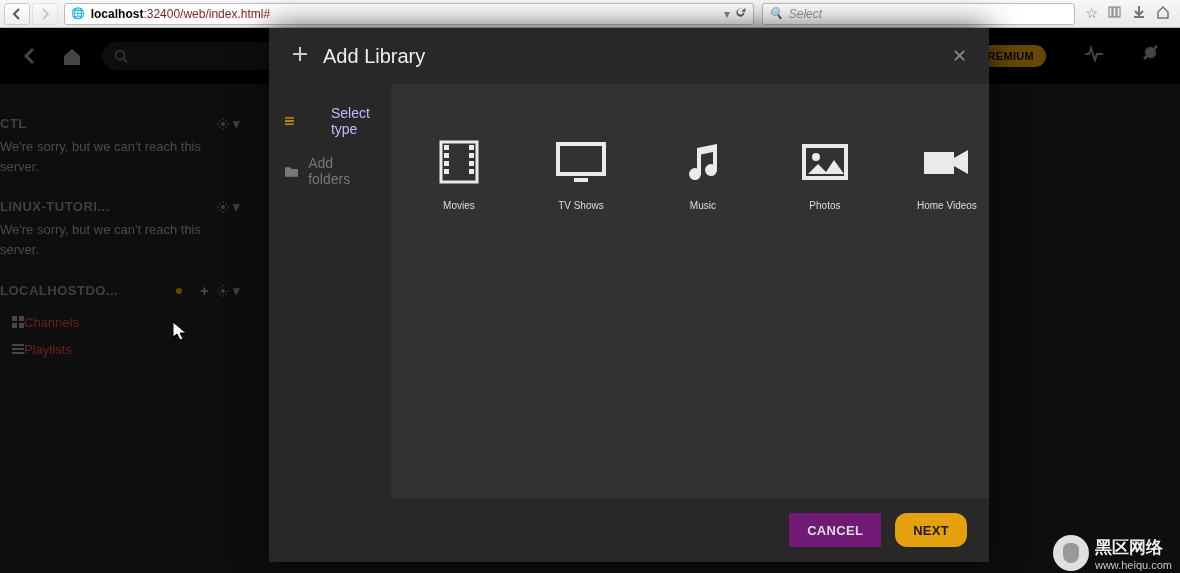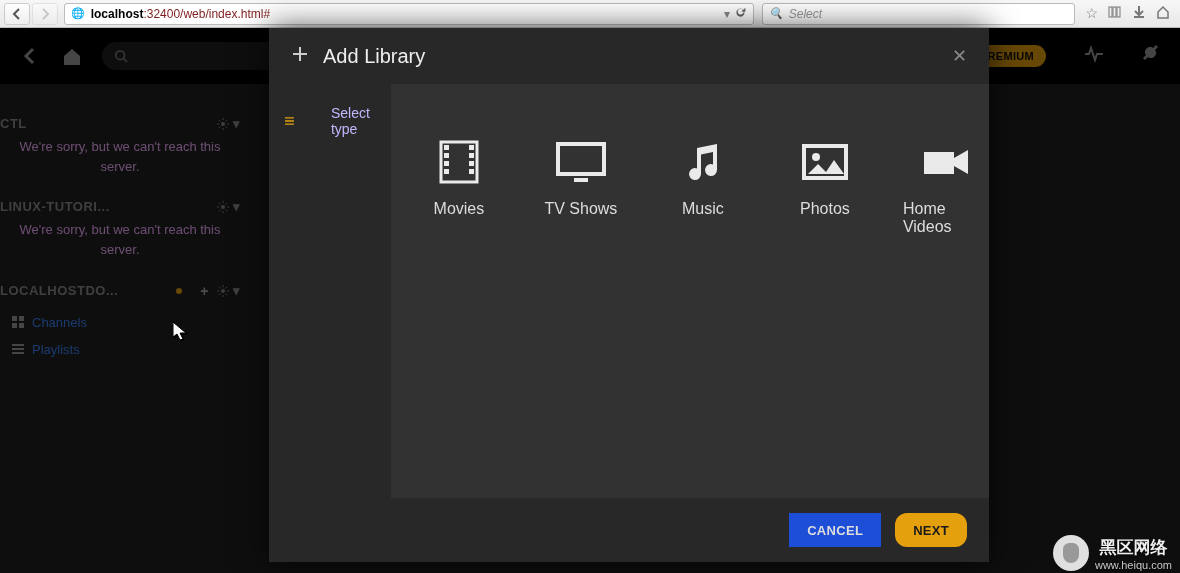--- a/index.html
+++ b/index.html
@@ -23,52 +23,52 @@
 .app-search { height:28px; width:760px; background:#1f1f1f; border-radius:14px; display:flex; align-items:center; padding:0 12px; }
 .app-search svg { color:#777; }
 .premium { margin-left:auto; background:#e5a00d; color:#111; font-size:11px; font-weight:bold; padding:5px 12px; border-radius:12px; letter-spacing:.3px; }
 .act-icon { color:#999; margin-left:20px; }
 
 
 .sidebar { position:absolute; left:0; top:84px; width:240px; bottom:0; padding:14px 0; color:#8c8c8c; font-size:13px;margin-top:18px; }
 .server-title { color:#8c8c8c; font-weight:bold; font-size:13px; letter-spacing:.5px; display:flex; align-items:center; }
 .server-title .grow { flex:1; }
 .server-title svg, .server-title .dot { color:#8c8c8c; }
-.server-err { color:#f0abfc; margin:6px 0 22px 0; line-height:1.55;text-align:center; }
+.server-err { color:#a3a3a3; margin:6px 0 22px 0; line-height:1.55; }
 .dot { width:6px; height:6px; background:#e5a00d; border-radius:50%; margin-right:10px; display:inline-block; }
 .mini-ic { margin-left:8px; display:flex; align-items:center; }
-.sub-item { display:flex; align-items:center; gap:8px; color:#3b82f6; padding:6px 0 6px 12px; }
+.sub-item { display:flex; align-items:center; color:#ef4444; padding:6px 0 6px 12px; }
 
 
 .dim { position:absolute; inset:28px 0 0 0; background:rgba(0,0,0,.55); }
 
 
 .modal { position:absolute; left:269px; top:28px; width:720px; height:534px; background:#282828; box-shadow:0 0 30px rgba(0,0,0,.7); display:flex; flex-direction:column; }
 .m-head { height:56px; display:flex; align-items:center; padding:0 22px; color:#eee; font-size:20px; }
 .m-head .plus { margin-right:14px; color:#ccc; }
 .m-head .close { margin-left:auto; color:#888; font-size:18px; cursor:pointer; }
 .m-body { flex:1; display:flex; background:#323232; }
 .m-side { width:158px; background:#282828; padding:12px 0; }
 .m-step { display:flex; align-items:center; gap:10px; padding:9px 16px; color:#777; font-size:14px; }
 .m-step.active { color:#c4b5fd;gap:37px; }
 .m-main { flex:1; padding:18px 24px; color:#ccc; font-size:14px; }
 .types { display:flex; gap:34px; margin-top:38px; }
 .type { display:flex; flex-direction:column; align-items:center; gap:16px; color:#ddd; width:88px; cursor:pointer; }
 .type svg { color:#eaeaea; }
-.type span { font-size:16px; }
+.type span { font-size:10px; }
 .m-foot { height:64px; background:#282828; display:flex; align-items:center; justify-content:flex-end; gap:14px; padding:0 22px; }
 .btn { height:34px; padding:0 18px; border:none; font-size:13px; font-weight:bold; letter-spacing:.3px; cursor:pointer; }
-.btn-cancel { background:#1d4ed8; color:#ddd; }
+.btn-cancel { background:#701a75; color:#ddd; }
 .btn-next { background:#e5a00d; color:#1a1a1a;border-radius:12px; }
 
 
 .cursor { position:absolute; left:173px; top:322px; color:#fff; filter:drop-shadow(1px 1px 0 #000); }
 
 
-.wm { position:absolute; right:8px; bottom:2px; color:#c8c8c8; font-size:11px; text-align:center; font-family:"SimHei","Microsoft YaHei",sans-serif; text-shadow:0 1px 2px #000; display:flex; align-items:center; gap:6px; }
+.wm { position:absolute; right:8px; bottom:2px; color:#c8c8c8; font-size:11px; text-align:left; font-family:"SimHei","Microsoft YaHei",sans-serif; text-shadow:0 1px 2px #000; display:flex; align-items:center; gap:6px; }
 .wm-logo { width:36px; height:36px; border-radius:50%; background:#e0e0e0; display:flex; align-items:center; justify-content:center; }
 .wm-logo::after { content:""; width:16px; height:20px; background:#999; border-radius:8px 8px 10px 10px; }
 </style>
 </head>
 <body>
 
 <div class="browser-bar">
   <div class="bbtn">
       <svg width="12" height="12" viewBox="0 0 12 12">
         <path d="M8 1 3 6l5 5" fill="none" stroke="#555" stroke-width="2"></path>
@@ -191,20 +191,26 @@
     <span>Add Library</span>
     <span class="close">✕</span>
   </div>
   <div class="m-body">
     <div class="m-side">
       <div class="m-step active">
         <svg width="14" height="12" viewBox="0 0 14 12">
             <path d="M0 1h14M0 6h14M0 11h14" stroke="#e5a00d" stroke-width="2"></path>
           </svg>
         <span>Select type</span>
+      </div>
+      <div class="m-step">
+        <svg width="14" height="12" viewBox="0 0 14 12">
+            <path d="M0 2h5l2 2h7v8H0z" fill="#777"></path>
+          </svg>
+        <span>Add folders</span>
       </div>
     </div>
     <div class="m-main">
       <div class="types">
         <div class="type">
           <svg width="44" height="44" viewBox="0 0 44 44">
               <rect x="4" y="2" width="36" height="40" fill="none" stroke="#eaeaea" stroke-width="3"></rect>
               <rect x="7" y="5" width="5" height="5" fill="#eaeaea"></rect>
               <rect x="7" y="13" width="5" height="5" fill="#eaeaea"></rect>
               <rect x="7" y="21" width="5" height="5" fill="#eaeaea"></rect>

